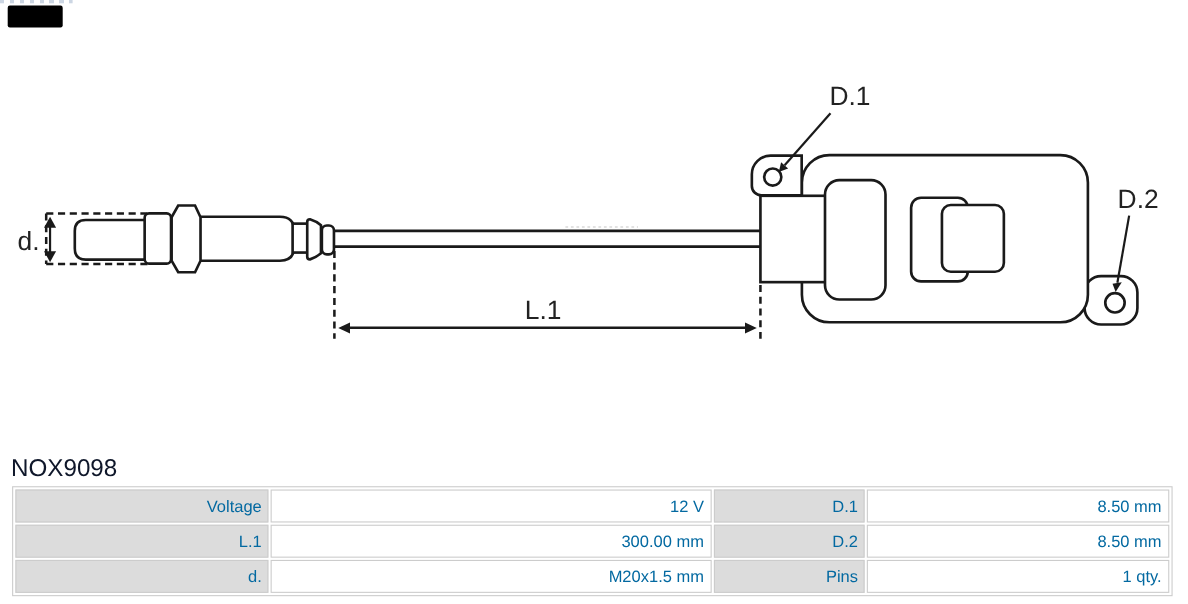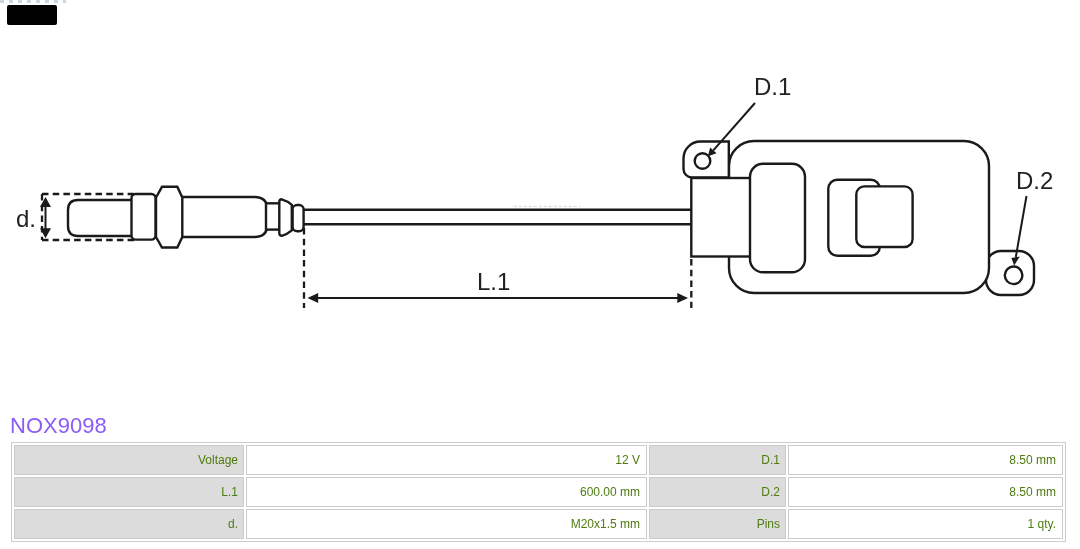--- a/index.html
+++ b/index.html
@@ -1,21 +1,21 @@
 <!DOCTYPE html>
 <html><head>
 <meta charset="utf-8">
 <style>
 html,body{margin:0;padding:0;background:#ffffff;}
 body{width:1080px;height:549px;font-family:"Liberation Sans",sans-serif;position:relative;overflow:hidden;}
 #logo{position:absolute;left:7px;top:5px;width:50px;height:20px;background:#000;border-radius:2px;}
 #dots{position:absolute;left:0;top:0;width:66px;height:3px;background:repeating-linear-gradient(90deg,#ccd6e3 0 4px,#ffffff 4px 9px);}
-#partno{position:absolute;left:10px;top:413px;font-size:22px;color:#8b5cf6;}
+#partno{position:absolute;left:10px;top:413px;font-size:22px;color:#0f172a;}
 table{position:absolute;left:11px;top:442px;width:1055px;border-collapse:separate;border-spacing:2px;border:1px solid #cccccc;table-layout:fixed;}
-td{font-size:12px;color:#4d7c0f;text-align:right;padding:5.5px 5px;line-height:17px;border:1px solid #cccccc;overflow:hidden;white-space:nowrap;}
+td{font-size:15px;color:#0369a1;text-align:right;padding:5.5px 5px;line-height:17px;border:1px solid #cccccc;overflow:hidden;white-space:nowrap;}
 td.g{background:#dcdcdc;}
 td.w{background:#ffffff;padding-right:6px;margin-top:26px;}
 </style>
 </head>
 <body>
 <div id="dots"></div>
 <div id="logo"></div>
 <svg width="1080" height="410" viewBox="0 0 1080 410" style="position:absolute;left:0;top:0;" fill="none" stroke="#1a1a1a" stroke-width="2.4">
 
   <line x1="303" y1="209.8" x2="692" y2="209.8" stroke-width="2.5"></line>
@@ -95,21 +95,21 @@
     </colgroup>
   <tbody>
       <tr>
         <td class="g">Voltage</td>
         <td class="w">12 V</td>
         <td class="g">D.1</td>
         <td class="w">8.50 mm</td>
       </tr>
   <tr>
         <td class="g">L.1</td>
-        <td class="w">600.00 mm</td>
+        <td class="w">300.00 mm</td>
         <td class="g">D.2</td>
         <td class="w">8.50 mm</td>
       </tr>
   <tr>
         <td class="g">d.</td>
         <td class="w">M20x1.5 mm</td>
         <td class="g">Pins</td>
         <td class="w">1 qty.</td>
       </tr>
 </tbody>

